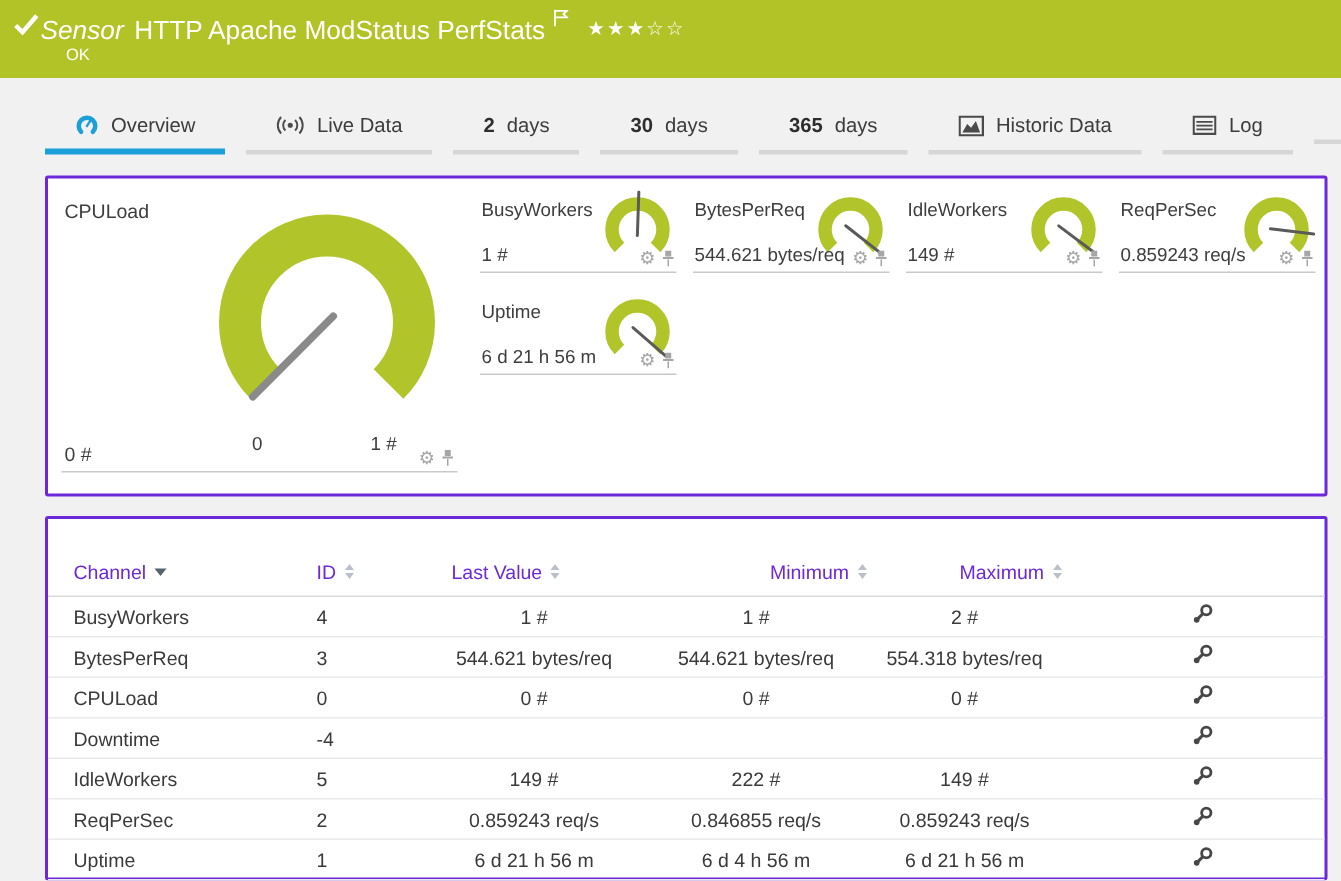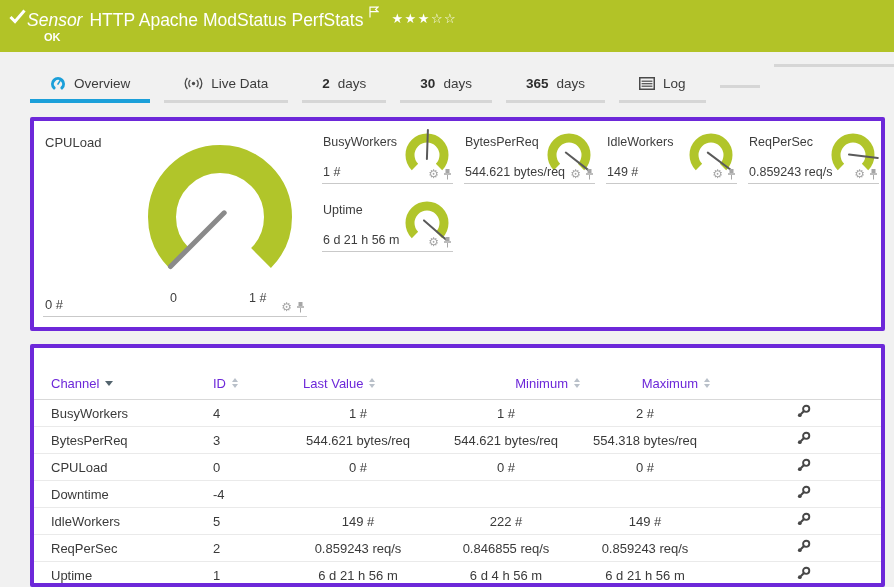--- a/index.html
+++ b/index.html
@@ -10,32 +10,32 @@
     background:#f1f1f1;color:#333;
     font-family:"Liberation Sans","DejaVu Sans",sans-serif;
   }
   
   .topbar{position:absolute;top:0;left:0;width:100%;height:52px;background:var(--green)}
   .chk{position:absolute;left:9px;top:9px;line-height:0}
   .titleline{position:absolute;left:27px;top:6px;white-space:nowrap;color:#fff;font-size:17.5px}
   .kind{font-style:italic;margin-right:7px}
   .flag{margin-left:6px;vertical-align:8px;display:inline-block;line-height:0}
   .stars{margin-left:12px;color:#fff;font-size:13px;letter-spacing:1.5px;vertical-align:3px;cursor:pointer}
-  .okstatus{position:absolute;left:44px;top:31px;color:#fff;font-size:11px;font-weight:bold}
-  
-  .tabs{position:absolute;top:64px;left:30px;right:0;display:flex;align-items:flex-start}
+  .okstatus{position:absolute;left:44px;top:31px;color:#fff;font-size:11px;font-weight:normal}
+  
+  .tabs{position:absolute;top:64px;left:30px;right:0;display:flex;align-items:center}
   .tab{display:flex;align-items:center;gap:8px;padding:12px 20px 9px;border-bottom:3px solid #d6d6d6;
        margin-right:14px;font-size:13.5px;color:#333;cursor:pointer;white-space:nowrap}
   .tab.active{border-bottom:4px solid var(--blue);padding-bottom:8px;color:#222}
   .ticon{display:inline-flex;line-height:0}
   .tabnum{font-weight:bold;color:#2e2e2e}
   .tablabel{color:#3c3c3c}
   .tfill{flex:1;border-bottom:3px solid #d6d6d6}
   
-  .panel{position:absolute;left:30px;width:855px;background:#fff;border:4px solid #6d28d9;border-radius:2px}
+  .panel{position:absolute;left:30px;width:855px;background:#fff;border:2px solid #6d28d9;border-radius:2px}
   .gpanel{top:117px;height:214px}
   .tpanel{top:344px;height:243px}
   
   .bigcell{position:absolute;left:9px;top:6px;width:264px;height:190px;border-bottom:1px solid #c9c9c9}
   .g-name{font-size:13px;color:#3d3d3d}
   .bigcell .g-name{position:absolute;left:2px;top:8px}
   .bigsvg{position:absolute;left:97px;top:2px;width:160px;height:170px;line-height:0}
   .scale{position:absolute;font-size:12.5px;color:#3d3d3d}
   .s0{left:127px;top:164px}
   .s1{left:206px;top:164px}
@@ -120,20 +120,29 @@
       <div class="tab">
         <span class="tabnum">30</span>
         <span class="tablabel">days</span>
       </div>
       <div class="tab">
         <span class="tabnum">365</span>
         <span class="tablabel">days</span>
       </div>
       <div class="tab">
         <span class="ticon">
+          <svg width="17" height="14" viewBox="0 0 17 14">
+            <rect x="0.75" y="0.75" width="15.5" height="12.5" fill="none" stroke="#4a4a4a" stroke-width="1.5"></rect>
+            <path d="M2.6 11.4 L5.8 5.6 L8.4 8.2 L11.6 3.6 L14.4 11.4 Z" fill="#4a4a4a"></path>
+          </svg>
+        </span>
+        <span class="tablabel">Historic Data</span>
+      </div>
+      <div class="tab">
+        <span class="ticon">
           <svg width="16" height="13" viewBox="0 0 16 13">
             <rect x="0.75" y="0.75" width="14.5" height="11.5" fill="none" stroke="#4a4a4a" stroke-width="1.5"></rect>
             <line x1="2.6" y1="4.2" x2="13.4" y2="4.2" stroke="#4a4a4a" stroke-width="1.2"></line>
             <line x1="2.6" y1="6.7" x2="13.4" y2="6.7" stroke="#4a4a4a" stroke-width="1.2"></line>
             <line x1="2.6" y1="9.2" x2="13.4" y2="9.2" stroke="#4a4a4a" stroke-width="1.2"></line>
           </svg>
         </span>
         <span class="tablabel">Log</span>
       </div>
       <div class="tab"></div>

